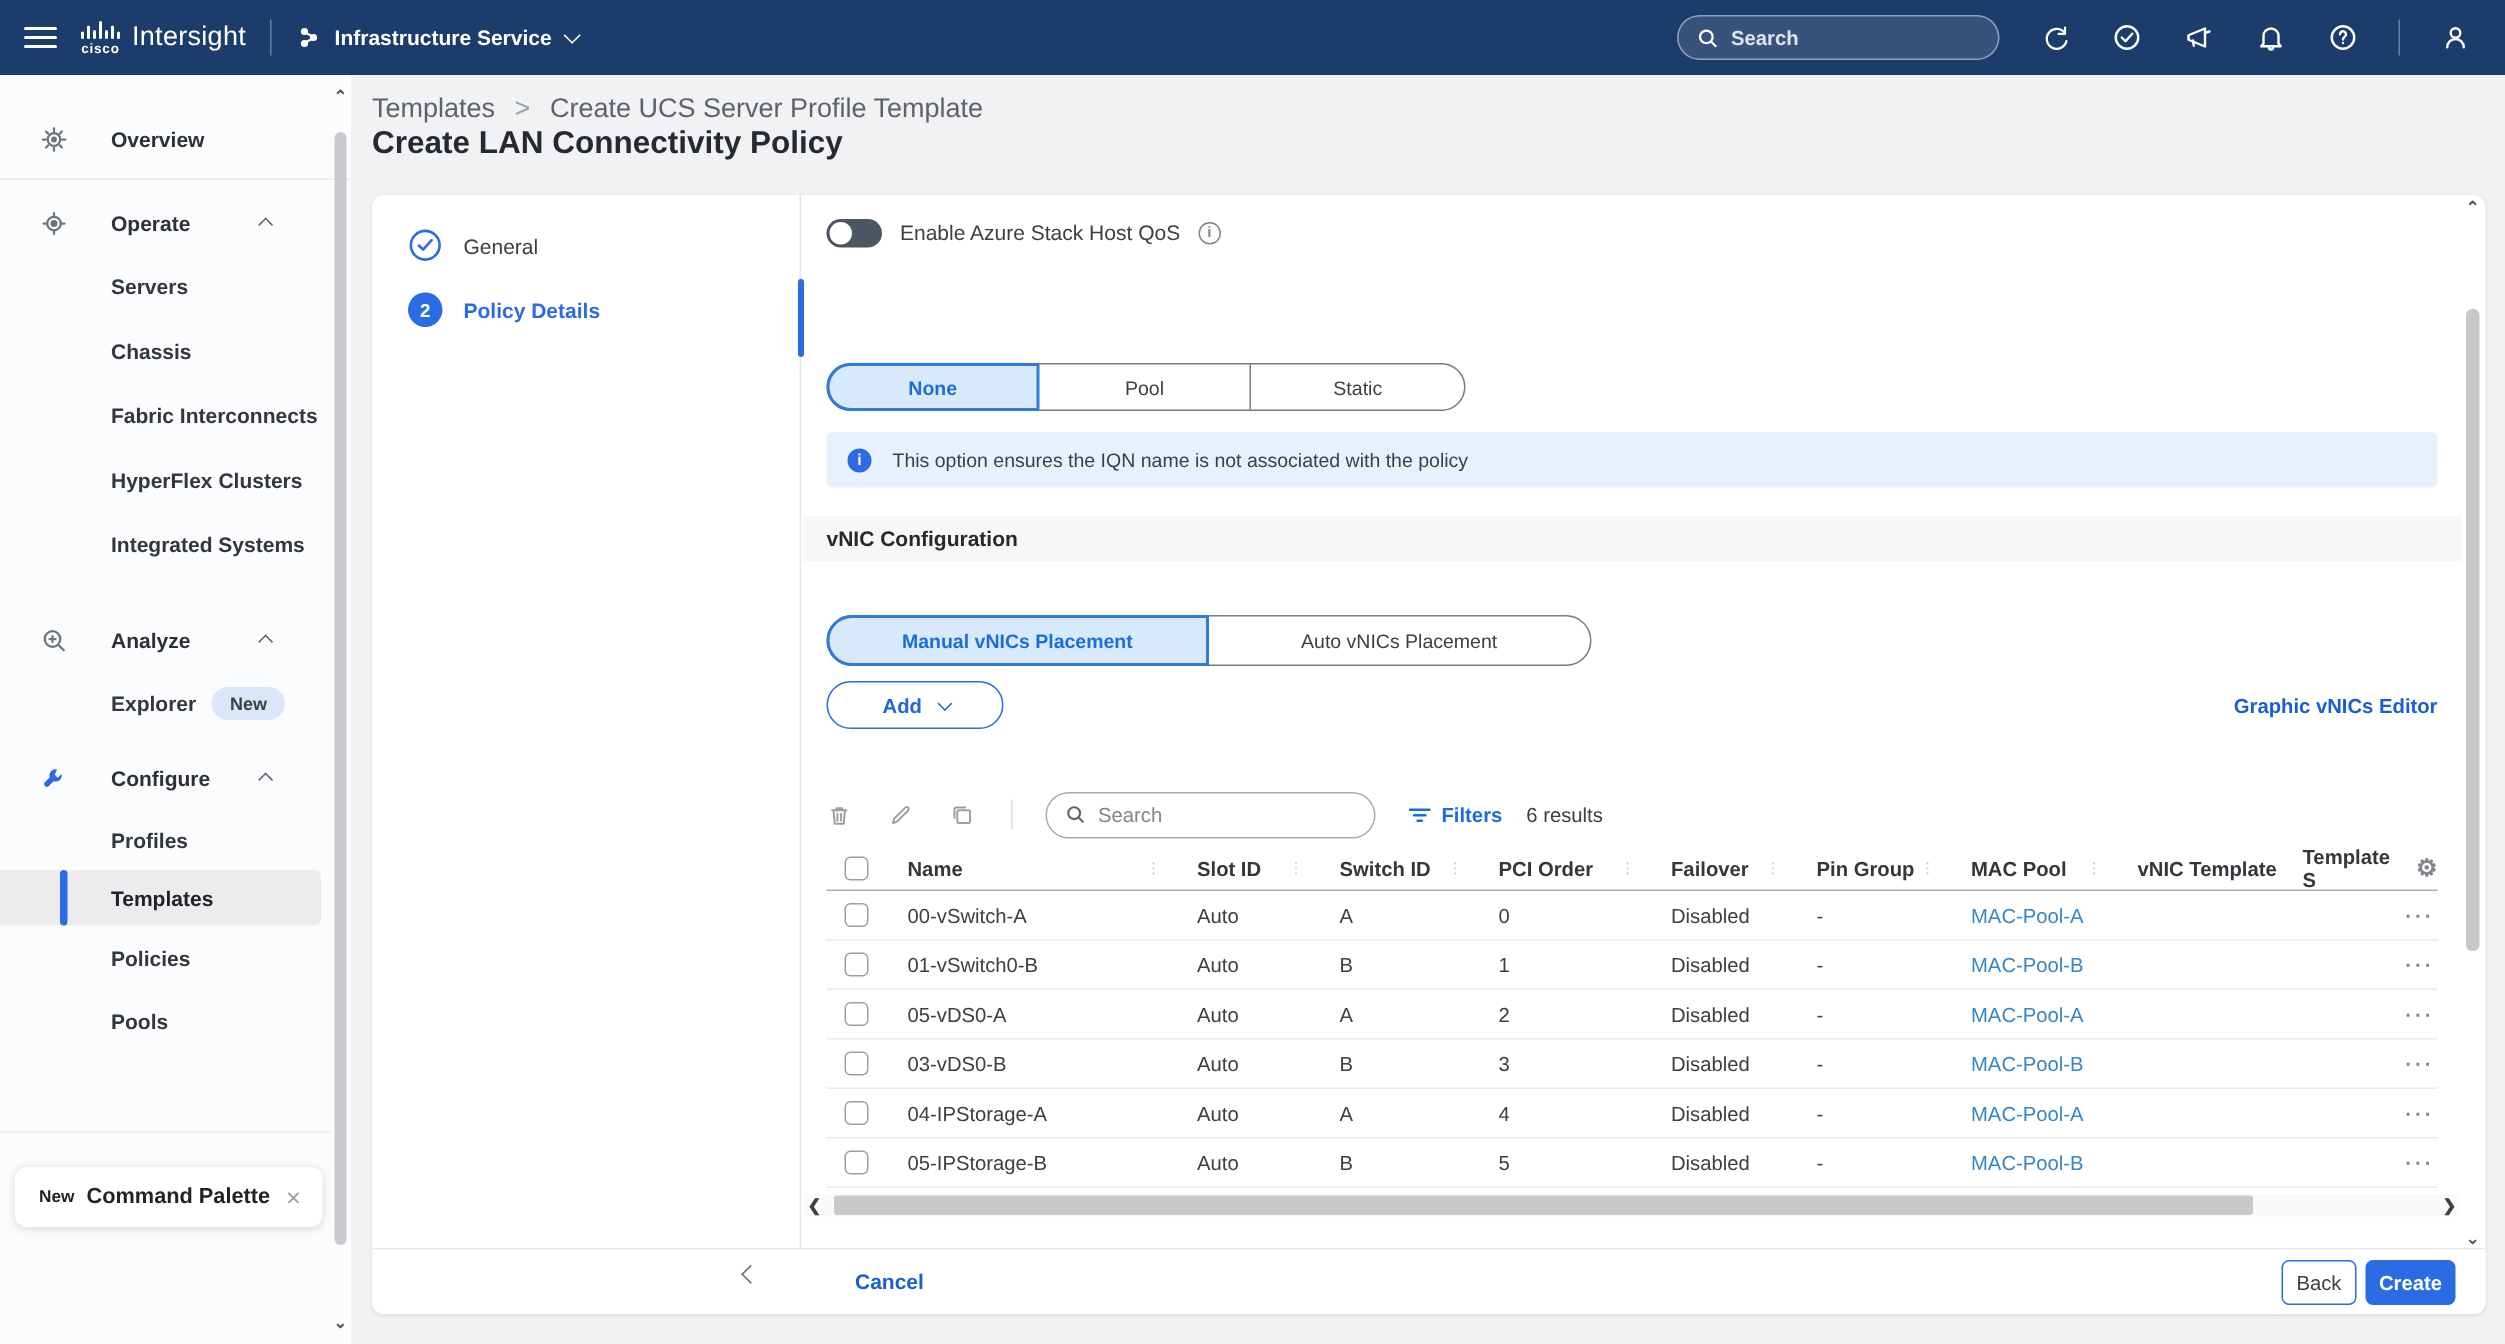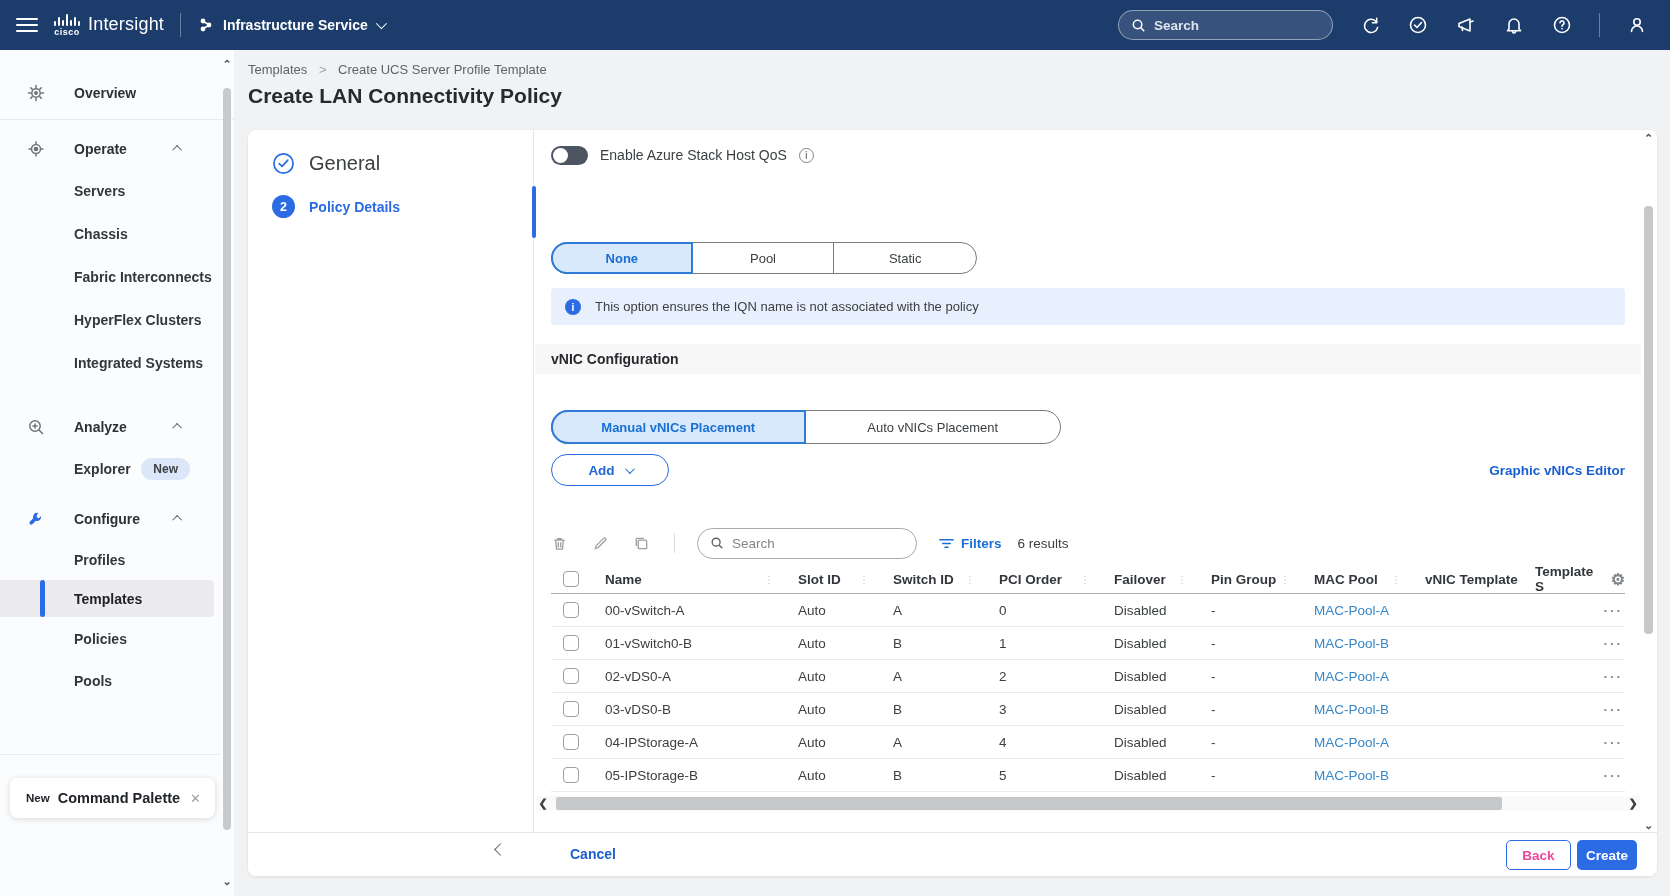--- a/index.html
+++ b/index.html
@@ -51,33 +51,33 @@
   
   .cp-card { position:absolute; left:10px; top:728px; width:205px; background:#fff; border-radius:8px; box-shadow:0 1px 6px rgba(0,0,0,.15); padding:12px 14px 12px 16px; }
   .cp-head { display:flex; align-items:center; gap:8px; }
   .cp-new { font-size:11.5px; font-weight:bold; color:#202428; }
   .cp-title { font-size:14.5px; font-weight:bold; color:#202428; }
   .cp-close { margin-left:auto; color:#9aa0a6; font-size:13px; cursor:pointer; }
   .cp-body { margin-top:9px; font-size:12px; color:#5f6368; line-height:1.45; }
   .cp-body b { color:#3c4043; }
 
   
-  .breadcrumb { position:absolute; left:248px; top:62px; font-size:13px; color:#5f6368; }
+  .breadcrumb { position:absolute; left:248px; top:62px; font-size:18px; color:#5f6368; }
   .breadcrumb .sep { margin:0 8px; color:#9aa0a6; }
   .page-title { position:absolute; left:248px; top:84px; font-size:21px; font-weight:bold; color:#26292d; }
 
   
   .card { position:absolute; left:248px; top:130px; width:1409px; height:746px; background:#fff; border-radius:8px; box-shadow:0 1px 3px rgba(0,0,0,.09); }
   .stepper { position:absolute; left:0; top:0; width:286px; height:702px; border-right:1px solid #e4e6e8; }
   .step-active-bar { position:absolute; left:284px; top:56px; width:4px; height:52px; background:#2b6be4; border-radius:2px; z-index:2; }
   .step { position:absolute; left:24px; display:flex; align-items:center; gap:14px; cursor:pointer; }
   .step1 { top:22px; } .step2 { top:65px; }
   .step-check { width:23px; height:23px; }
   .step-num { width:23px; height:23px; border-radius:50%; background:#2b6be4; color:#fff; font-size:12.5px; font-weight:bold; display:flex; align-items:center; justify-content:center; }
-  .step1 .step-lbl { font-size:20px; color:#3c4043; }
+  .step1 .step-lbl { font-size:14px; color:#3c4043; }
   .step2 .step-lbl { font-size:14px; font-weight:bold; color:#2b6be4; }
 
   .form { position:absolute; left:287px; top:0; width:1106px; height:702px; }
   .frow { position:absolute; left:16px; width:1074px; }
 
   .toggle-row { top:8px; height:34px; display:flex; align-items:center; gap:12px; }
   .toggle { width:37px; height:19px; border-radius:10px; background:#4c5561; position:relative; cursor:pointer; }
   .toggle .knob { position:absolute; left:2px; top:2px; width:15px; height:15px; border-radius:50%; background:#fff; }
   .toggle-lbl { font-size:14px; color:#3c4043; }
   .info-dot { width:15px; height:15px; border:1.2px solid #80868b; border-radius:50%; color:#80868b; font-size:10px; display:inline-flex; align-items:center; justify-content:center; font-weight:bold; }
@@ -134,21 +134,21 @@
   .hscroll .track { position:relative; flex:1; height:13px; }
   .hscroll .thumb { position:absolute; left:6px; top:0; height:13px; width:calc(100% - 130px); background:#c6c8ca; border-radius:2px; cursor:pointer; }
 
   .vscroll { position:absolute; right:2px; top:2px; width:13px; height:700px; }
   .vscroll .arr { position:absolute; width:13px; text-align:center; font-size:11px; color:#555; font-weight:bold; cursor:pointer; }
   .vscroll .thumb { position:absolute; left:2px; width:9px; top:74px; height:428px; background:#c6c8ca; border-radius:4px; cursor:pointer; }
 
   .card-footer { position:absolute; left:0; right:0; top:702px; height:44px; border-top:1px solid #e4e6e8; border-radius:0 0 8px 8px; background:#fff; }
   .collapse-chev { position:absolute; left:248px; top:12px; width:9px; height:9px; border-left:1.8px solid #5f6368; border-bottom:1.8px solid #5f6368; transform:rotate(45deg); cursor:pointer; }
   .cancel-link { position:absolute; left:322px; top:13px; font-size:14px; font-weight:bold; color:#1a5fd0; cursor:pointer; }
-  .btn-back { position:absolute; right:86px; top:7px; width:65px; height:30px; border:1.5px solid #2b6be4; border-radius:5px; background:#fff; color:#ec4899; font-size:13.5px; font-weight:bold; display:flex; align-items:center; justify-content:center; cursor:pointer; }
+  .btn-back { position:absolute; right:86px; top:7px; width:50px; height:30px; border:1.5px solid #2b6be4; border-radius:5px; background:#fff; color:#404040; font-size:13.5px; font-weight:normal; display:flex; align-items:center; justify-content:center; cursor:pointer; }
   .btn-create { position:absolute; right:20px; top:7px; width:60px; height:30px; border-radius:5px; background:#2b6be4; color:#fff; font-size:13.5px; font-weight:bold; display:flex; align-items:center; justify-content:center; cursor:pointer; }
 </style>
 </head>
 <body>
 
 <div class="top-header">
   <div class="hamburger">
       <div>
         <span></span>
         <span></span>
@@ -502,21 +502,21 @@
         <div class="cell">-</div>
         <div class="cell link-cell">MAC-Pool-B</div>
         <div class="cell"></div>
         <div class="cell"></div>
         <div class="dots-cell">···</div>
       </div>
       <div class="grid tbody-row">
         <div>
             <div class="checkbox"></div>
           </div>
-        <div class="cell">02-vDS0-A</div>
+        <div class="cell">05-vDS0-A</div>
         <div class="cell">Auto</div>
         <div class="cell">A</div>
         <div class="cell">2</div>
         <div class="cell">Disabled</div>
         <div class="cell">-</div>
         <div class="cell link-cell">MAC-Pool-A</div>
         <div class="cell"></div>
         <div class="cell"></div>
         <div class="dots-cell">···</div>
       </div>

